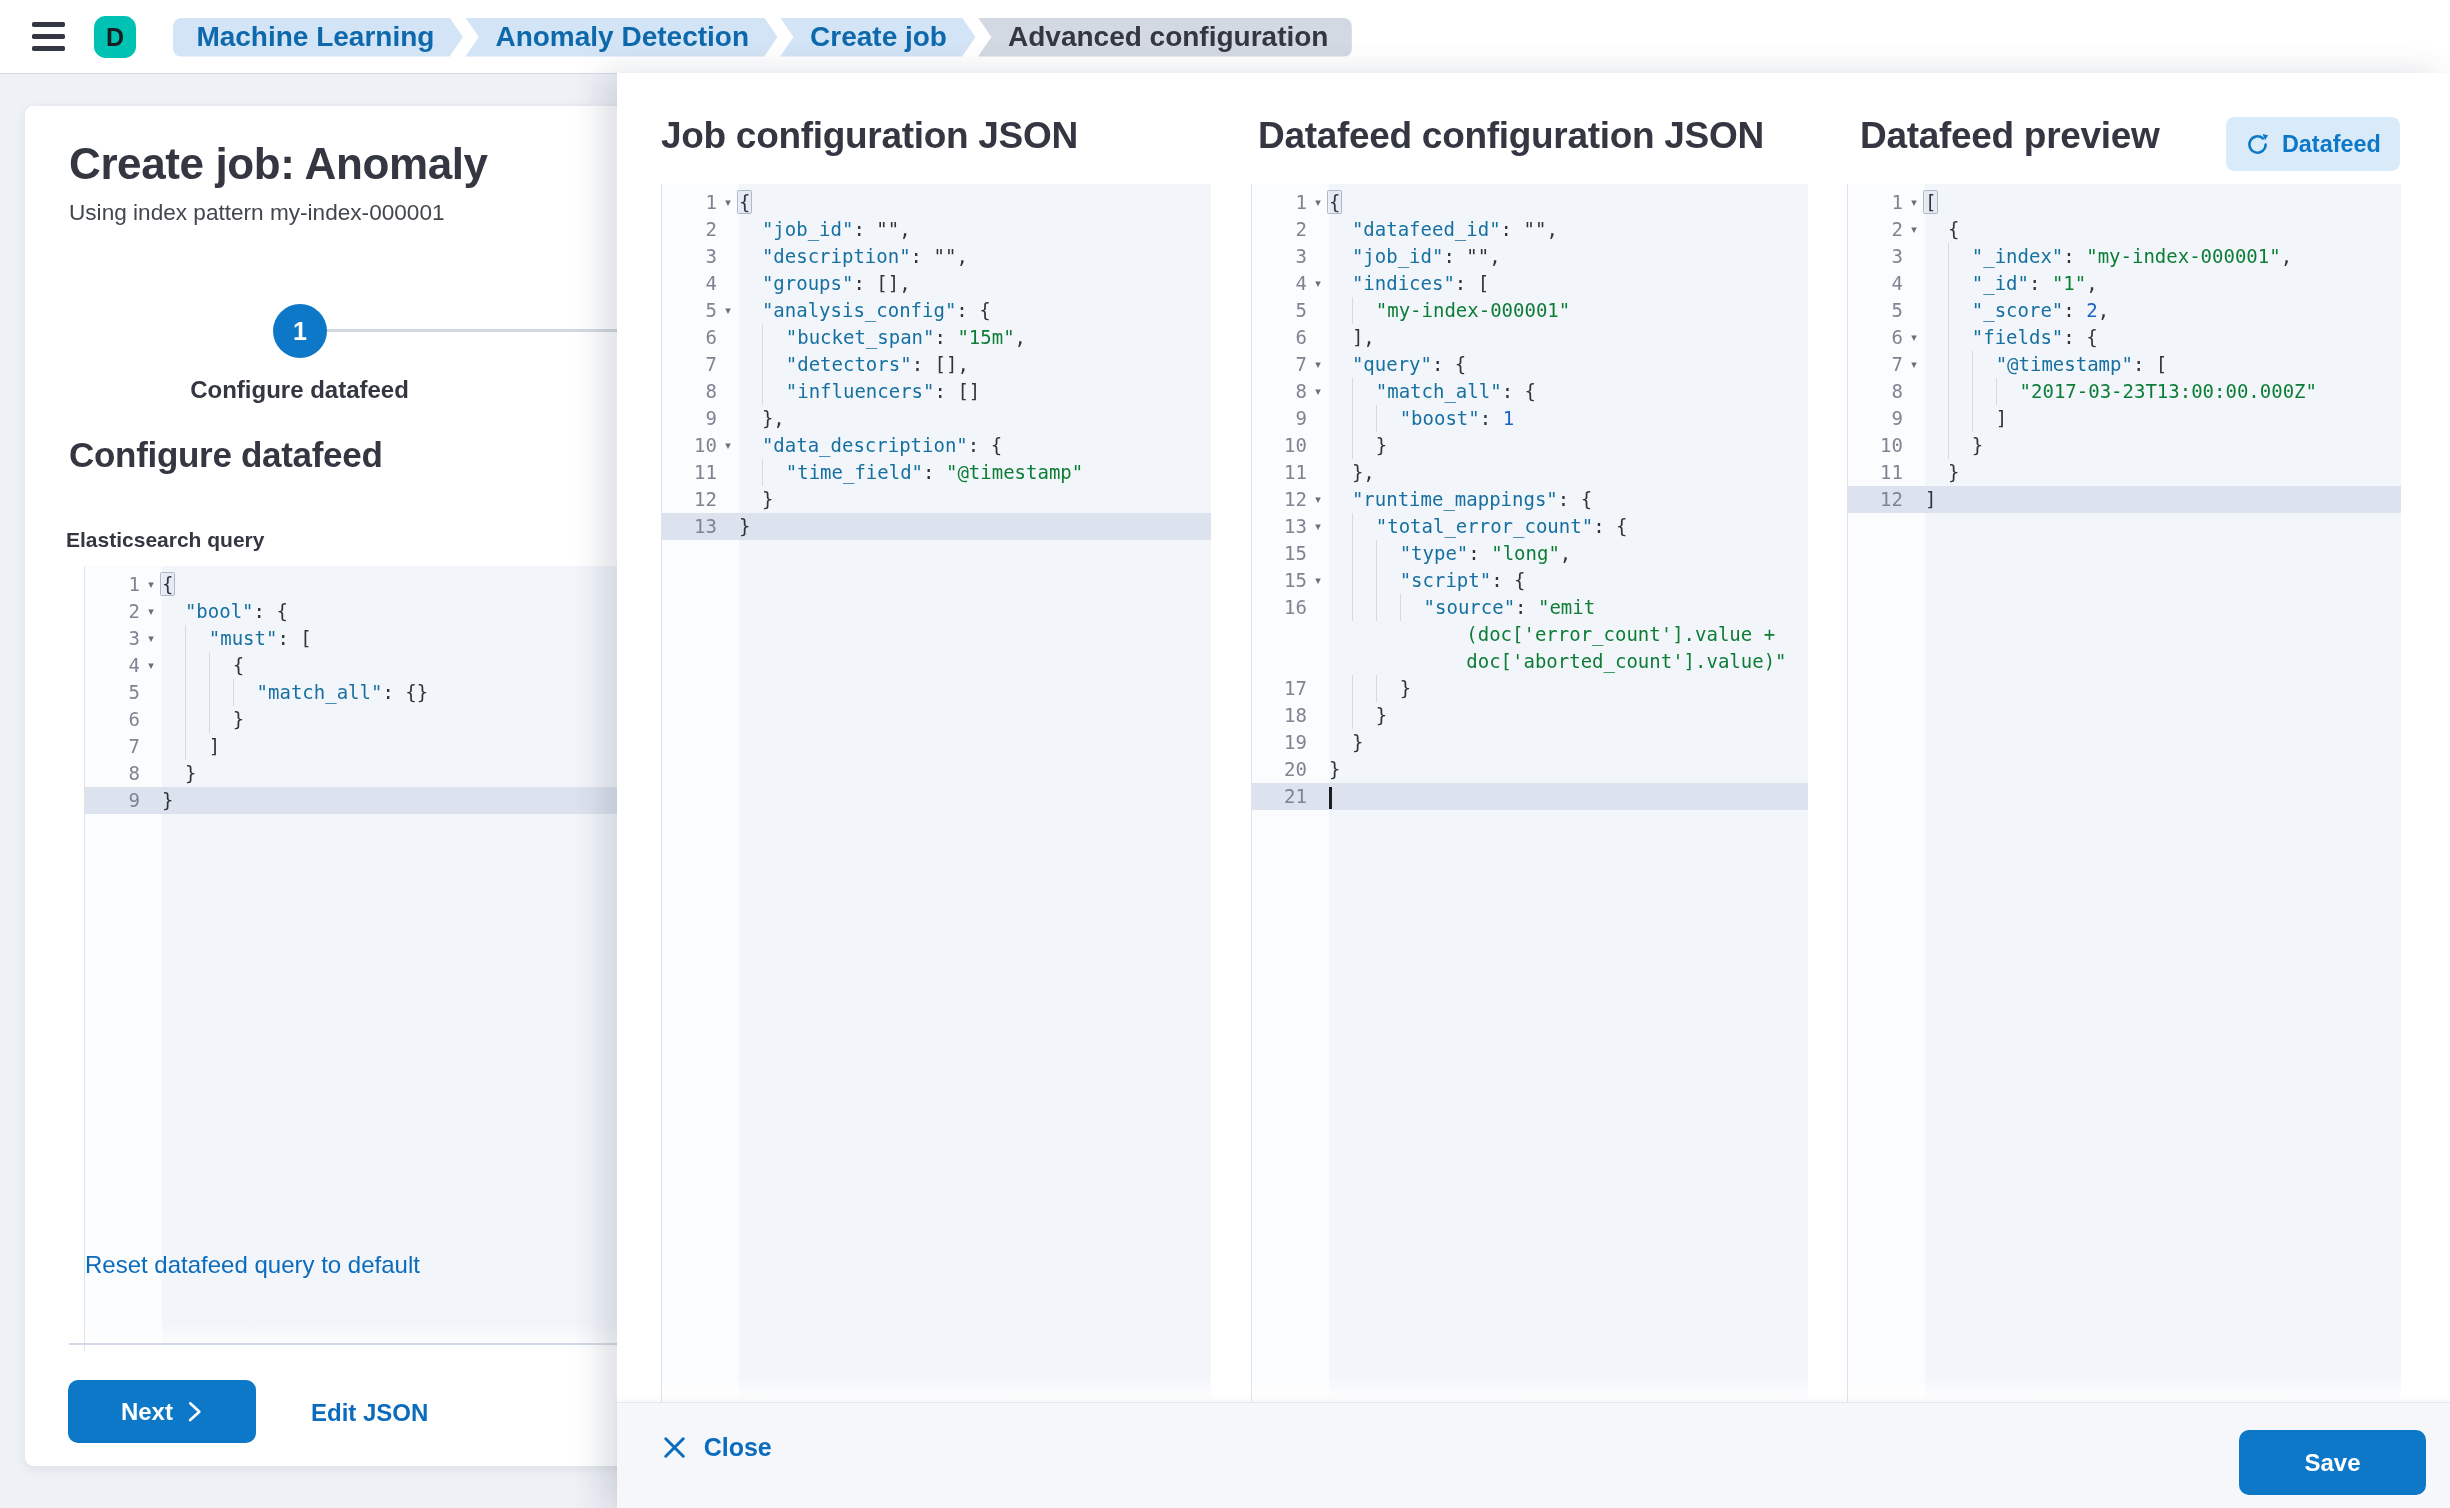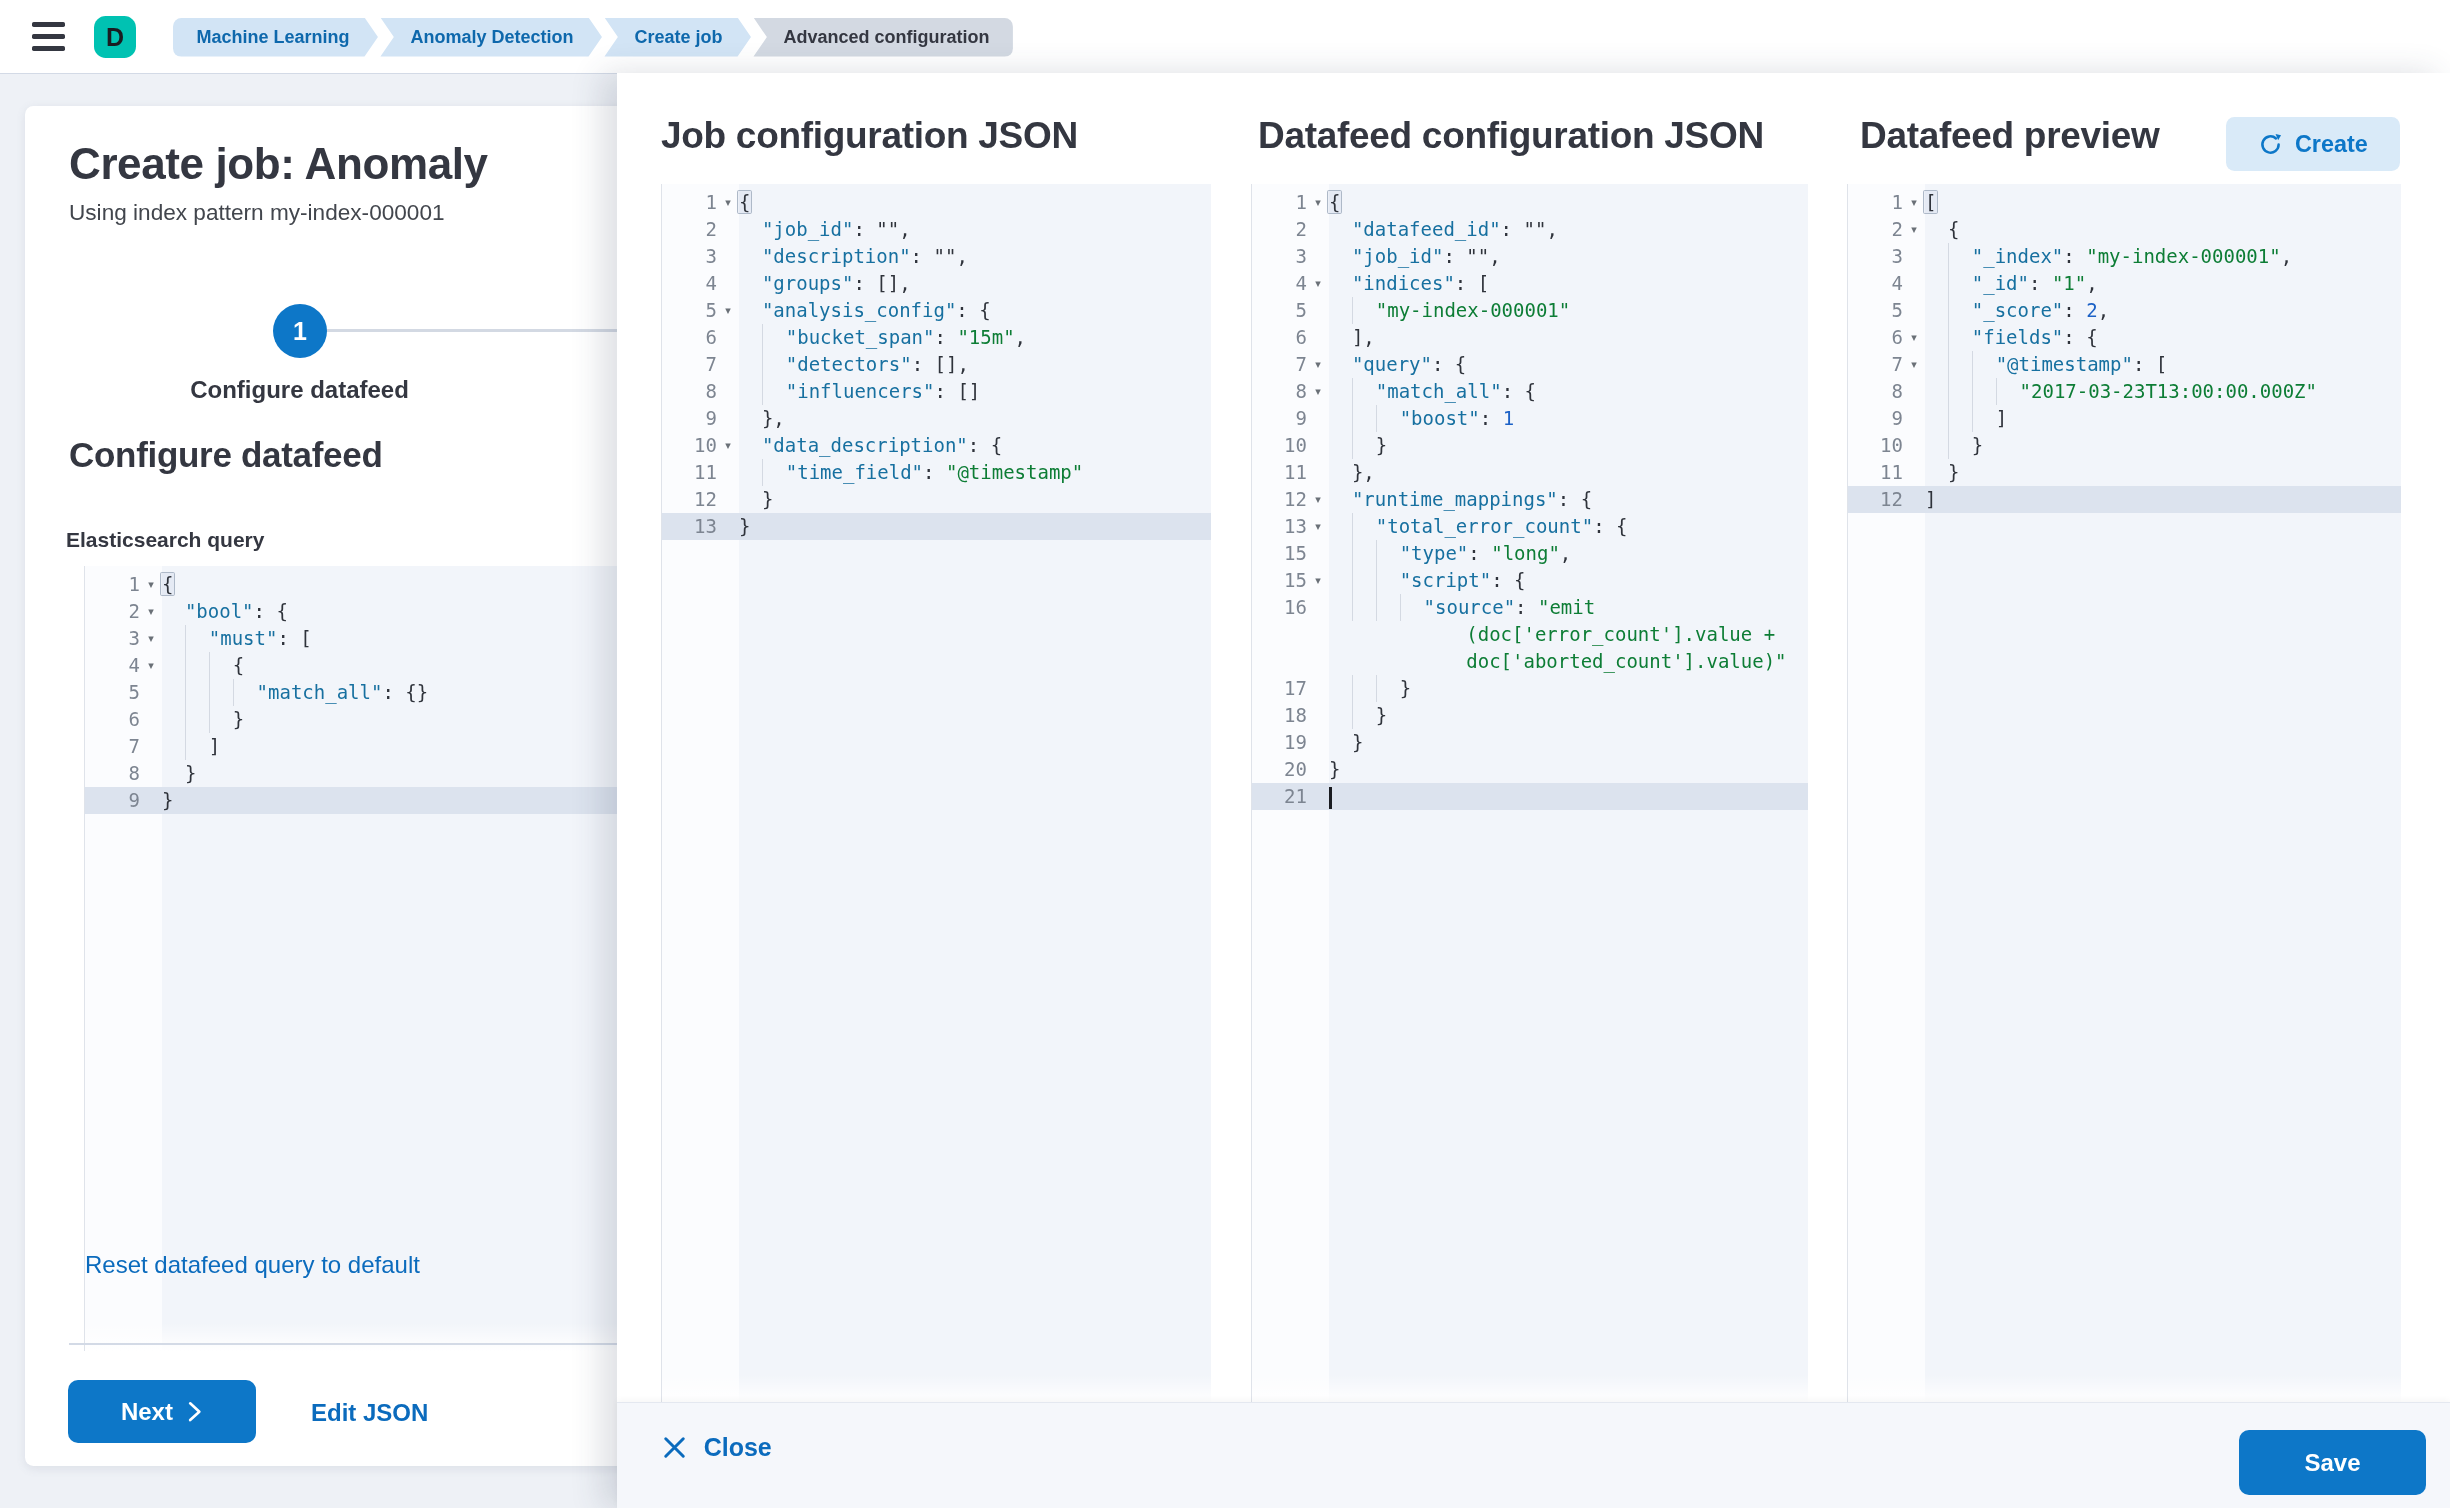--- a/index.html
+++ b/index.html
@@ -11,21 +11,21 @@
   }
   
   .topbar{position:absolute;left:0;top:0;width:2450px;height:73px;background:#fff;
     border-bottom:1.7px solid #d3dae6;display:flex;align-items:center;}
   .hamburger{width:33px;height:28.5px;margin-left:32px;display:flex;flex-direction:column;justify-content:space-between;cursor:pointer;}
   .hamburger div{height:5px;background:#343741;border-radius:1.7px;}
   .avatar{position:absolute;left:94px;top:16px;width:42px;height:42px;border-radius:11.7px;
     background:#00c2b2;color:#1a1c21;font-weight:bold;font-size:25px;
     display:flex;align-items:center;justify-content:center;}
   .crumbs{position:absolute;left:173px;top:17.6px;height:39px;display:flex;}
-  .crumb{height:39px;display:flex;align-items:center;font-size:18px;font-weight:600;
+  .crumb{height:39px;display:flex;align-items:center;font-size:28px;font-weight:600;
     background:#d2e4f5;color:#0e68ac;padding:0 28.5px 0 30px;margin-right:2.5px;cursor:pointer;}
   .crumb.first{border-radius:8.4px 0 0 8.4px;padding-left:23.4px;
     clip-path:polygon(0 0,calc(100% - 13.4px) 0,100% 50%,calc(100% - 13.4px) 100%,0 100%);}
   .crumb.mid{clip-path:polygon(0 0,calc(100% - 13.4px) 0,100% 50%,calc(100% - 13.4px) 100%,0 100%,13.4px 50%);}
   .crumb.last{background:#d3d9e2;color:#343741;font-weight:600;border-radius:0 8.4px 8.4px 0;padding-right:23.4px;
     clip-path:polygon(0 0,100% 0,100% 100%,0 100%,13.4px 50%);cursor:default;}
   
   .card{position:absolute;left:25px;top:106px;width:611px;height:1360px;background:#fff;
     border-radius:8.4px;box-shadow:0 2.5px 10px rgba(100,110,130,.12);}
   .pg-title{position:absolute;left:44px;top:33px;font-size:44px;font-weight:bold;letter-spacing:-0.4px;}
@@ -135,21 +135,21 @@
 <div class="flyout">
   <div class="col-title" style="left:44px;">Job configuration JSON</div>
   <div class="col-title" style="left:641px;">Datafeed configuration JSON</div>
   <div class="col-title" style="left:1243px;">Datafeed preview</div>
 
   <button class="refresh-btn">
     <svg class="icn" width="25" height="25" viewBox="0 0 16 16">
       <path d="M13.2 8a5.2 5.2 0 1 1-1.7-3.85" fill="none" stroke="#0d77c8" stroke-width="1.6" stroke-linecap="round"></path>
       <polygon points="11,1.4 14.6,1.8 13.2,5.2" fill="#0d77c8" transform="rotate(8 12.5 3)"></polygon>
     </svg>
-    <span>Create</span>
+    <span>Datafeed</span>
   </button>
 
   <div class="editor" id="ed-job" style="left:44px;top:111px;width:549px;height:1219px;">
       <div class="codebg" style="left:77px"></div>
       <div class="rows">
         <div class="edrow"><span class="gut" style="flex-basis:77px"><span class="lnum">1</span><span class="fold on">▾</span></span><span class="codeln"><span class="bx"><span class="p">{</span></span></span></div>
         <div class="edrow"><span class="gut" style="flex-basis:77px"><span class="lnum">2</span><span class="fold">▾</span></span><span class="codeln">  <span class="k">"job_id"</span><span class="p">: </span><span class="p">""</span><span class="p">,</span></span></div>
         <div class="edrow"><span class="gut" style="flex-basis:77px"><span class="lnum">3</span><span class="fold">▾</span></span><span class="codeln">  <span class="k">"description"</span><span class="p">: </span><span class="p">""</span><span class="p">,</span></span></div>
         <div class="edrow"><span class="gut" style="flex-basis:77px"><span class="lnum">4</span><span class="fold">▾</span></span><span class="codeln">  <span class="k">"groups"</span><span class="p">: [],</span></span></div>
         <div class="edrow"><span class="gut" style="flex-basis:77px"><span class="lnum">5</span><span class="fold on">▾</span></span><span class="codeln">  <span class="k">"analysis_config"</span><span class="p">: {</span></span></div>

